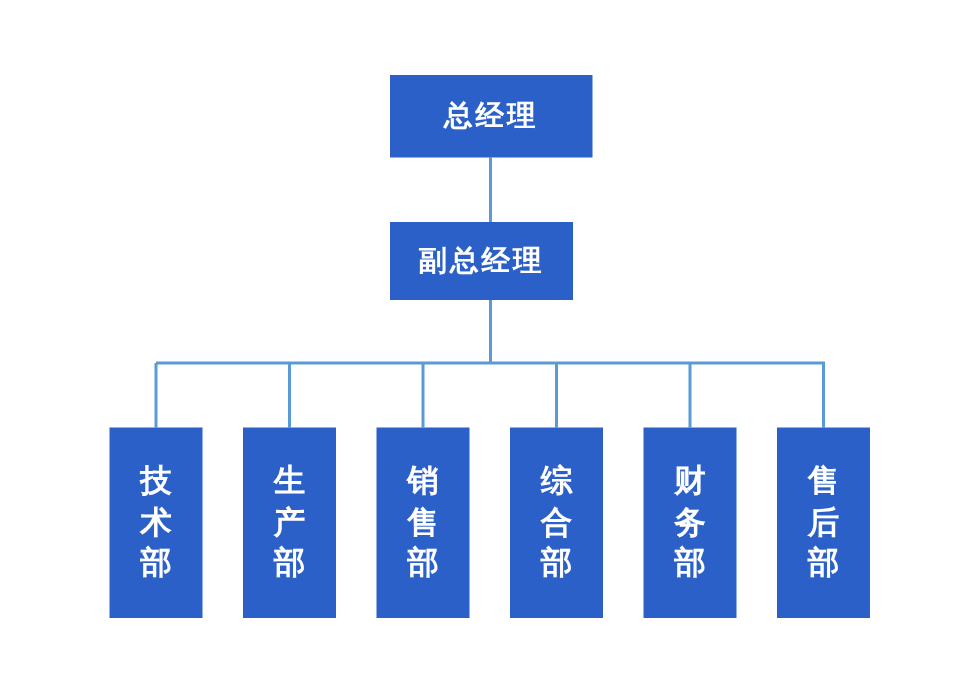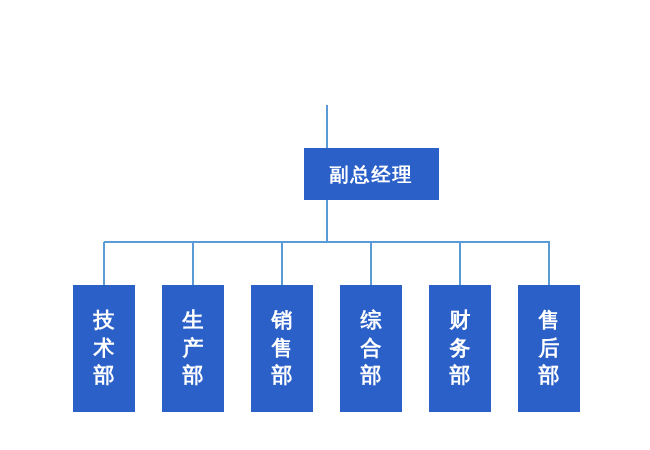--- a/index.html
+++ b/index.html
@@ -47,23 +47,22 @@
     width: 135px;
     height: 55px;
   }
   .node.level-1 .node-label {
     font-size: 19px;
   }
 
   .node.level-2 {
     left: 260px;
     top: 148px;
-    width: 135px;
+    width: 122px;
     height: 52px;
-    margin-left: 44px;
   }
   .node.level-2 .node-label {
     font-size: 19px;
   }
 
   
   .node.level-3 {
     top: 285px;
     width: 62px;
     height: 127px;
@@ -115,20 +114,23 @@
   <div class="connector v trunk-2"></div>
   <div class="connector h bus"></div>
 
   <div class="connector v drop" style="left:103px;"></div>
   <div class="connector v drop" style="left:192px;"></div>
   <div class="connector v drop" style="left:281px;"></div>
   <div class="connector v drop" style="left:370px;"></div>
   <div class="connector v drop" style="left:459px;"></div>
   <div class="connector v drop" style="left:548px;"></div>
 
+  <div class="node level-1">
+    <span class="node-label">总经理</span>
+  </div>
 
   <div class="node level-2">
     <span class="node-label">副总经理</span>
   </div>
 
   <div class="node level-3" style="left:73px;">
     <span class="node-label">技
 术
 部</span>
   </div>

